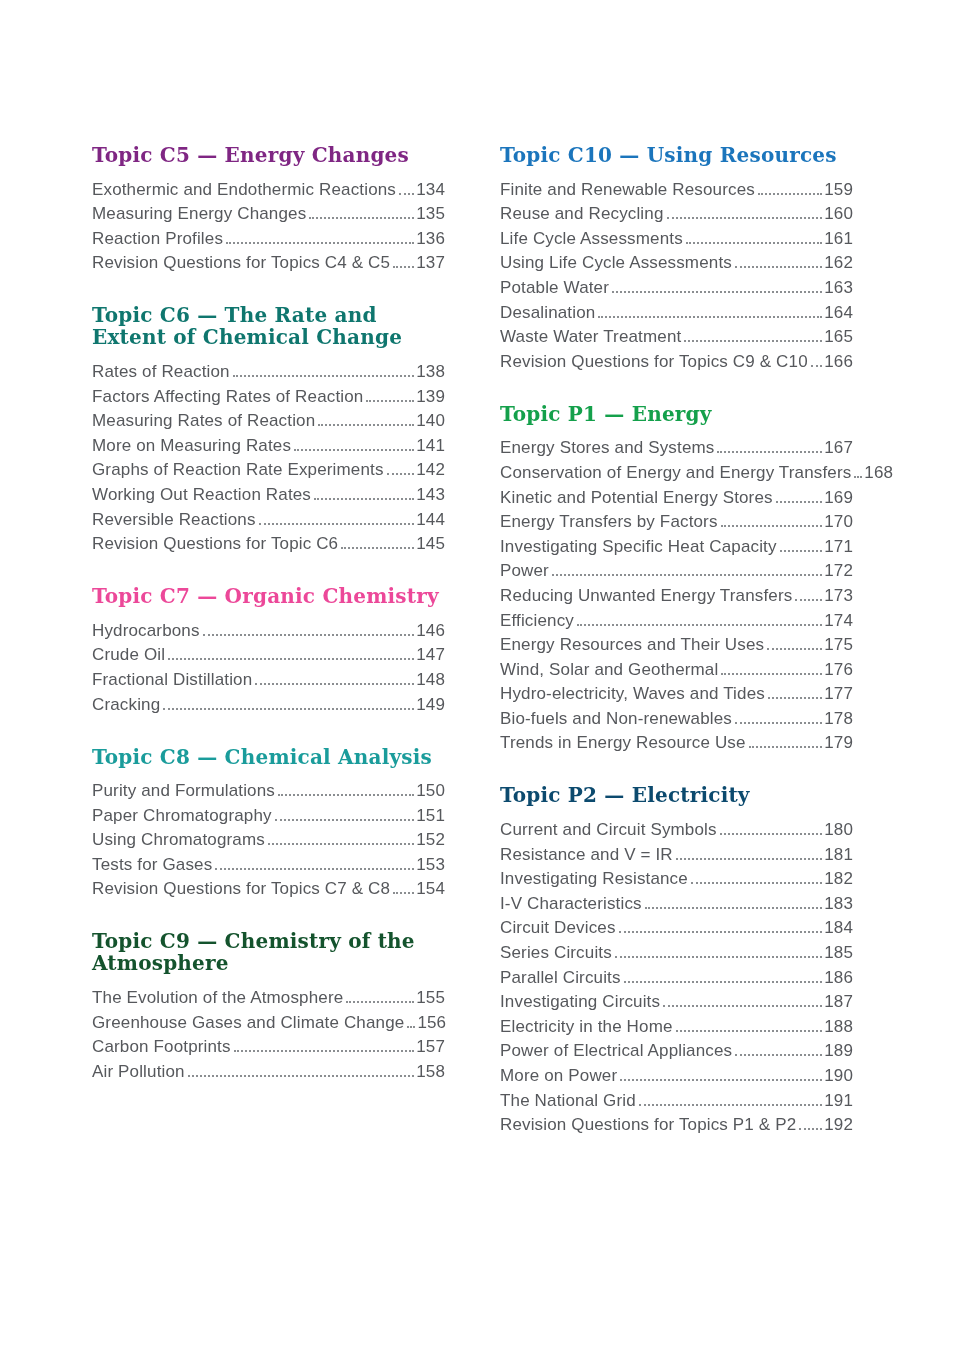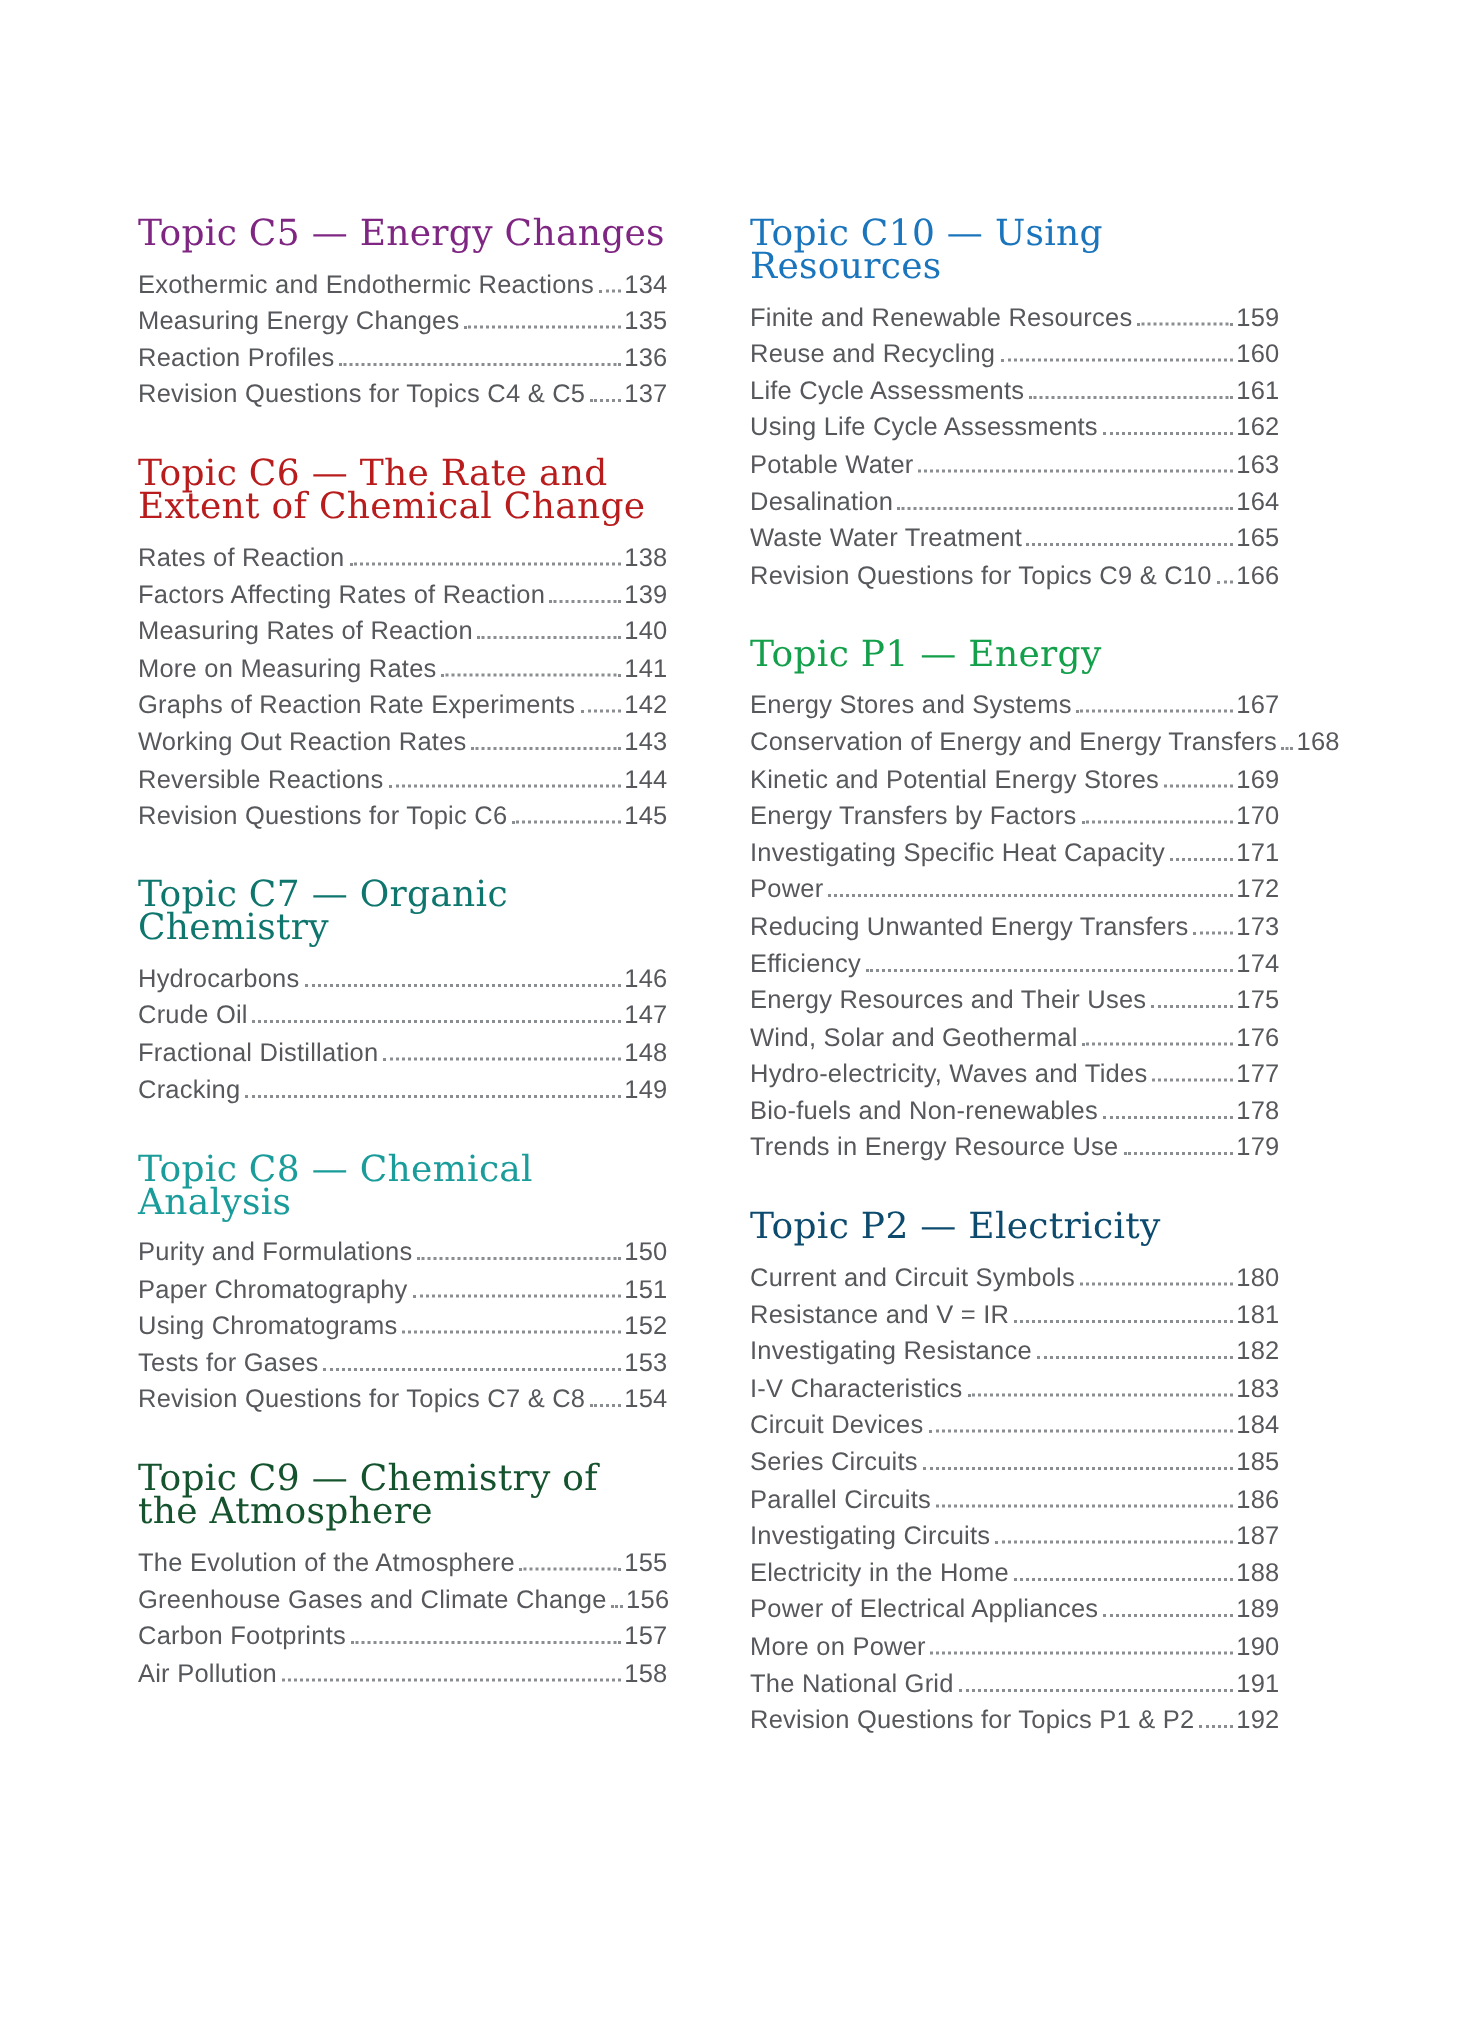--- a/index.html
+++ b/index.html
@@ -21,22 +21,22 @@
   }
   .toc-column {
     width: 353px;
     flex: 0 0 353px;
   }
   .toc-section {
     margin: 0 0 32px 0;
   }
   .heading {
     font-family: "DejaVu Serif", "Liberation Serif", serif;
-    font-weight: normal;
-    font-size: 24px;
+    font-weight: bold;
+    font-size: 20px;
     line-height: 22px;
     letter-spacing: 0.2px;
     margin: 0 0 8px 0;
   }
   ul.entries {
     list-style: none;
     margin: 0;
     padding: 0;
   }
   li.toc-row {
@@ -90,21 +90,21 @@
 
   <li class="toc-row">
     <span class="entry-title">Revision Questions for Topics C4 &amp; C5</span>
     <span class="dotted-leader"></span>
     <span class="entry-page">137</span>
   </li>
 </ul>
   </section>
 
   <section class="toc-section">
-    <h2 class="heading" style="color: #b91c1c;">Topic C6 — The Rate and Extent of Chemical Change</h2>
+    <h2 class="heading" style="color: #0f766e;">Topic C6 — The Rate and Extent of Chemical Change</h2>
     <ul class="entries">
   <li class="toc-row">
     <span class="entry-title">Rates of Reaction</span>
     <span class="dotted-leader"></span>
     <span class="entry-page">138</span>
   </li>
 
   <li class="toc-row">
     <span class="entry-title">Factors Affecting Rates of Reaction</span>
     <span class="dotted-leader"></span>
@@ -143,21 +143,21 @@
 
   <li class="toc-row">
     <span class="entry-title">Revision Questions for Topic C6</span>
     <span class="dotted-leader"></span>
     <span class="entry-page">145</span>
   </li>
 </ul>
   </section>
 
   <section class="toc-section">
-    <h2 class="heading" style="color: #0f766e;">Topic C7 — Organic Chemistry</h2>
+    <h2 class="heading" style="color: #ec4899;">Topic C7 — Organic Chemistry</h2>
     <ul class="entries">
   <li class="toc-row">
     <span class="entry-title">Hydrocarbons</span>
     <span class="dotted-leader"></span>
     <span class="entry-page">146</span>
   </li>
 
   <li class="toc-row">
     <span class="entry-title">Crude Oil</span>
     <span class="dotted-leader"></span>

